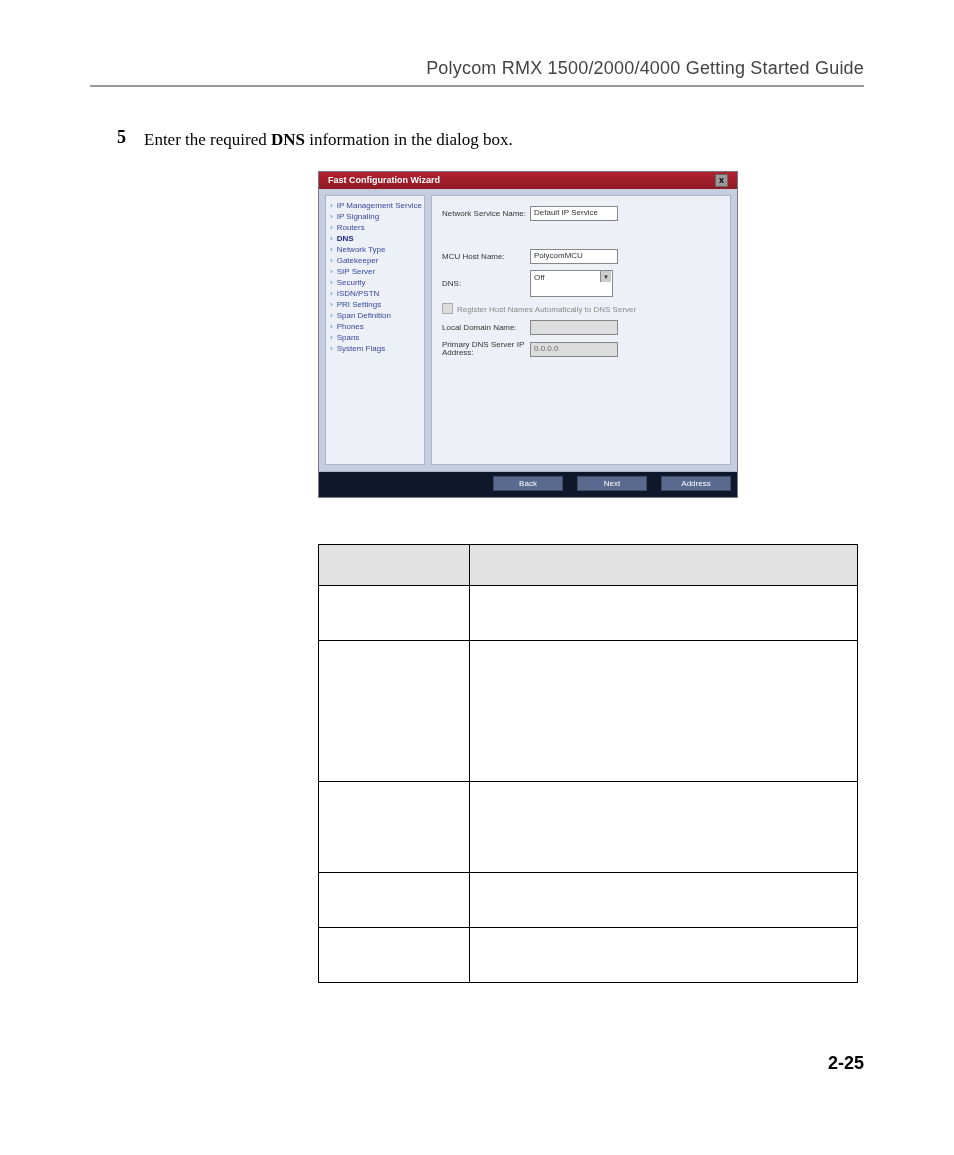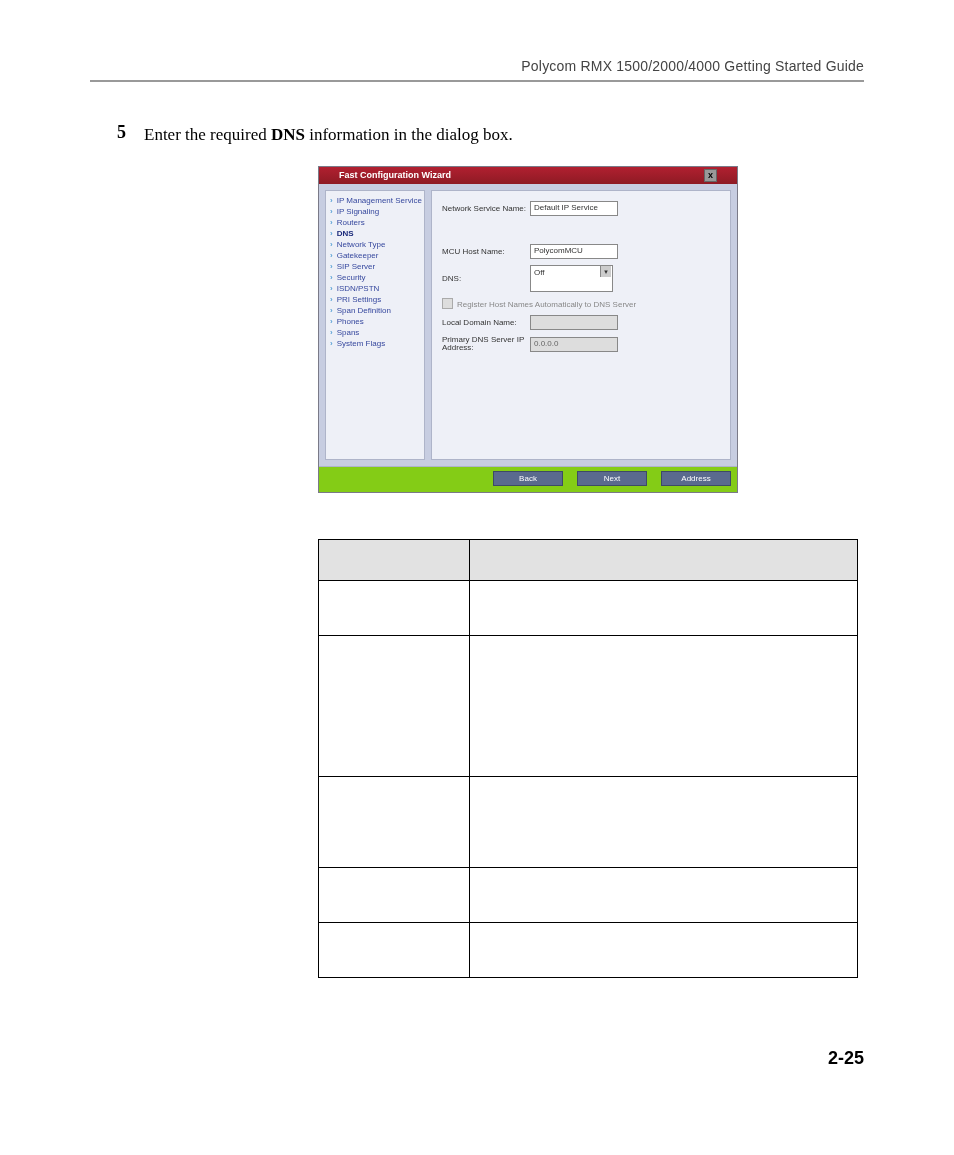--- a/index.html
+++ b/index.html
@@ -9,21 +9,21 @@
     font-family: Arial, Helvetica, sans-serif;
     color: #000;
     width: 954px;
   }
   .page {
     padding: 58px 90px 60px 90px;
     box-sizing: border-box;
   }
   .running-head {
     text-align: right;
-    font-size: 14px;
+    font-size: 18px;
     color: #444;
     letter-spacing: 0.2px;
     margin-bottom: 6px;
     font-family: "Arial Narrow", Arial, sans-serif;
   }
   hr.head-rule {
     border: none;
     border-top: 2px solid #999;
     margin: 0 0 40px 0;
   }
@@ -58,21 +58,21 @@
   .dialog {
     border: 1px solid #7a7a88;
     background: #c7cde1;
     font-size: 9px;
     font-family: Tahoma, Arial, sans-serif;
     color: #222;
   }
   .title-bar {
     background: linear-gradient(#b12030, #8e1a24);
     color: #fff;
-    padding: 2px 20px;
+    padding: 2px 9px;
     font-size: 9px;
     font-weight: bold;
     display: flex;
     justify-content: space-between;
     align-items: center;
   }
   .title-bar .x {
     background: #999;
     color: #000;
     width: 11px;
@@ -182,21 +182,21 @@
     color: #888;
     margin: 4px 0 6px 0;
   }
   .checkbox {
     width: 9px;
     height: 9px;
     border: 1px solid #aaa;
     background: #ddd;
   }
   .button-bar {
-    background: #84cc16;
+    background: #0f172a;
     border-top: 1px solid #aeb4c9;
     padding: 4px 6px 6px 0;
     display: flex;
     justify-content: flex-end;
     gap: 14px;
   }
   .btn {
     background: #5a6a8e;
     color: #fff;
     border: 1px solid #3d4a66;

